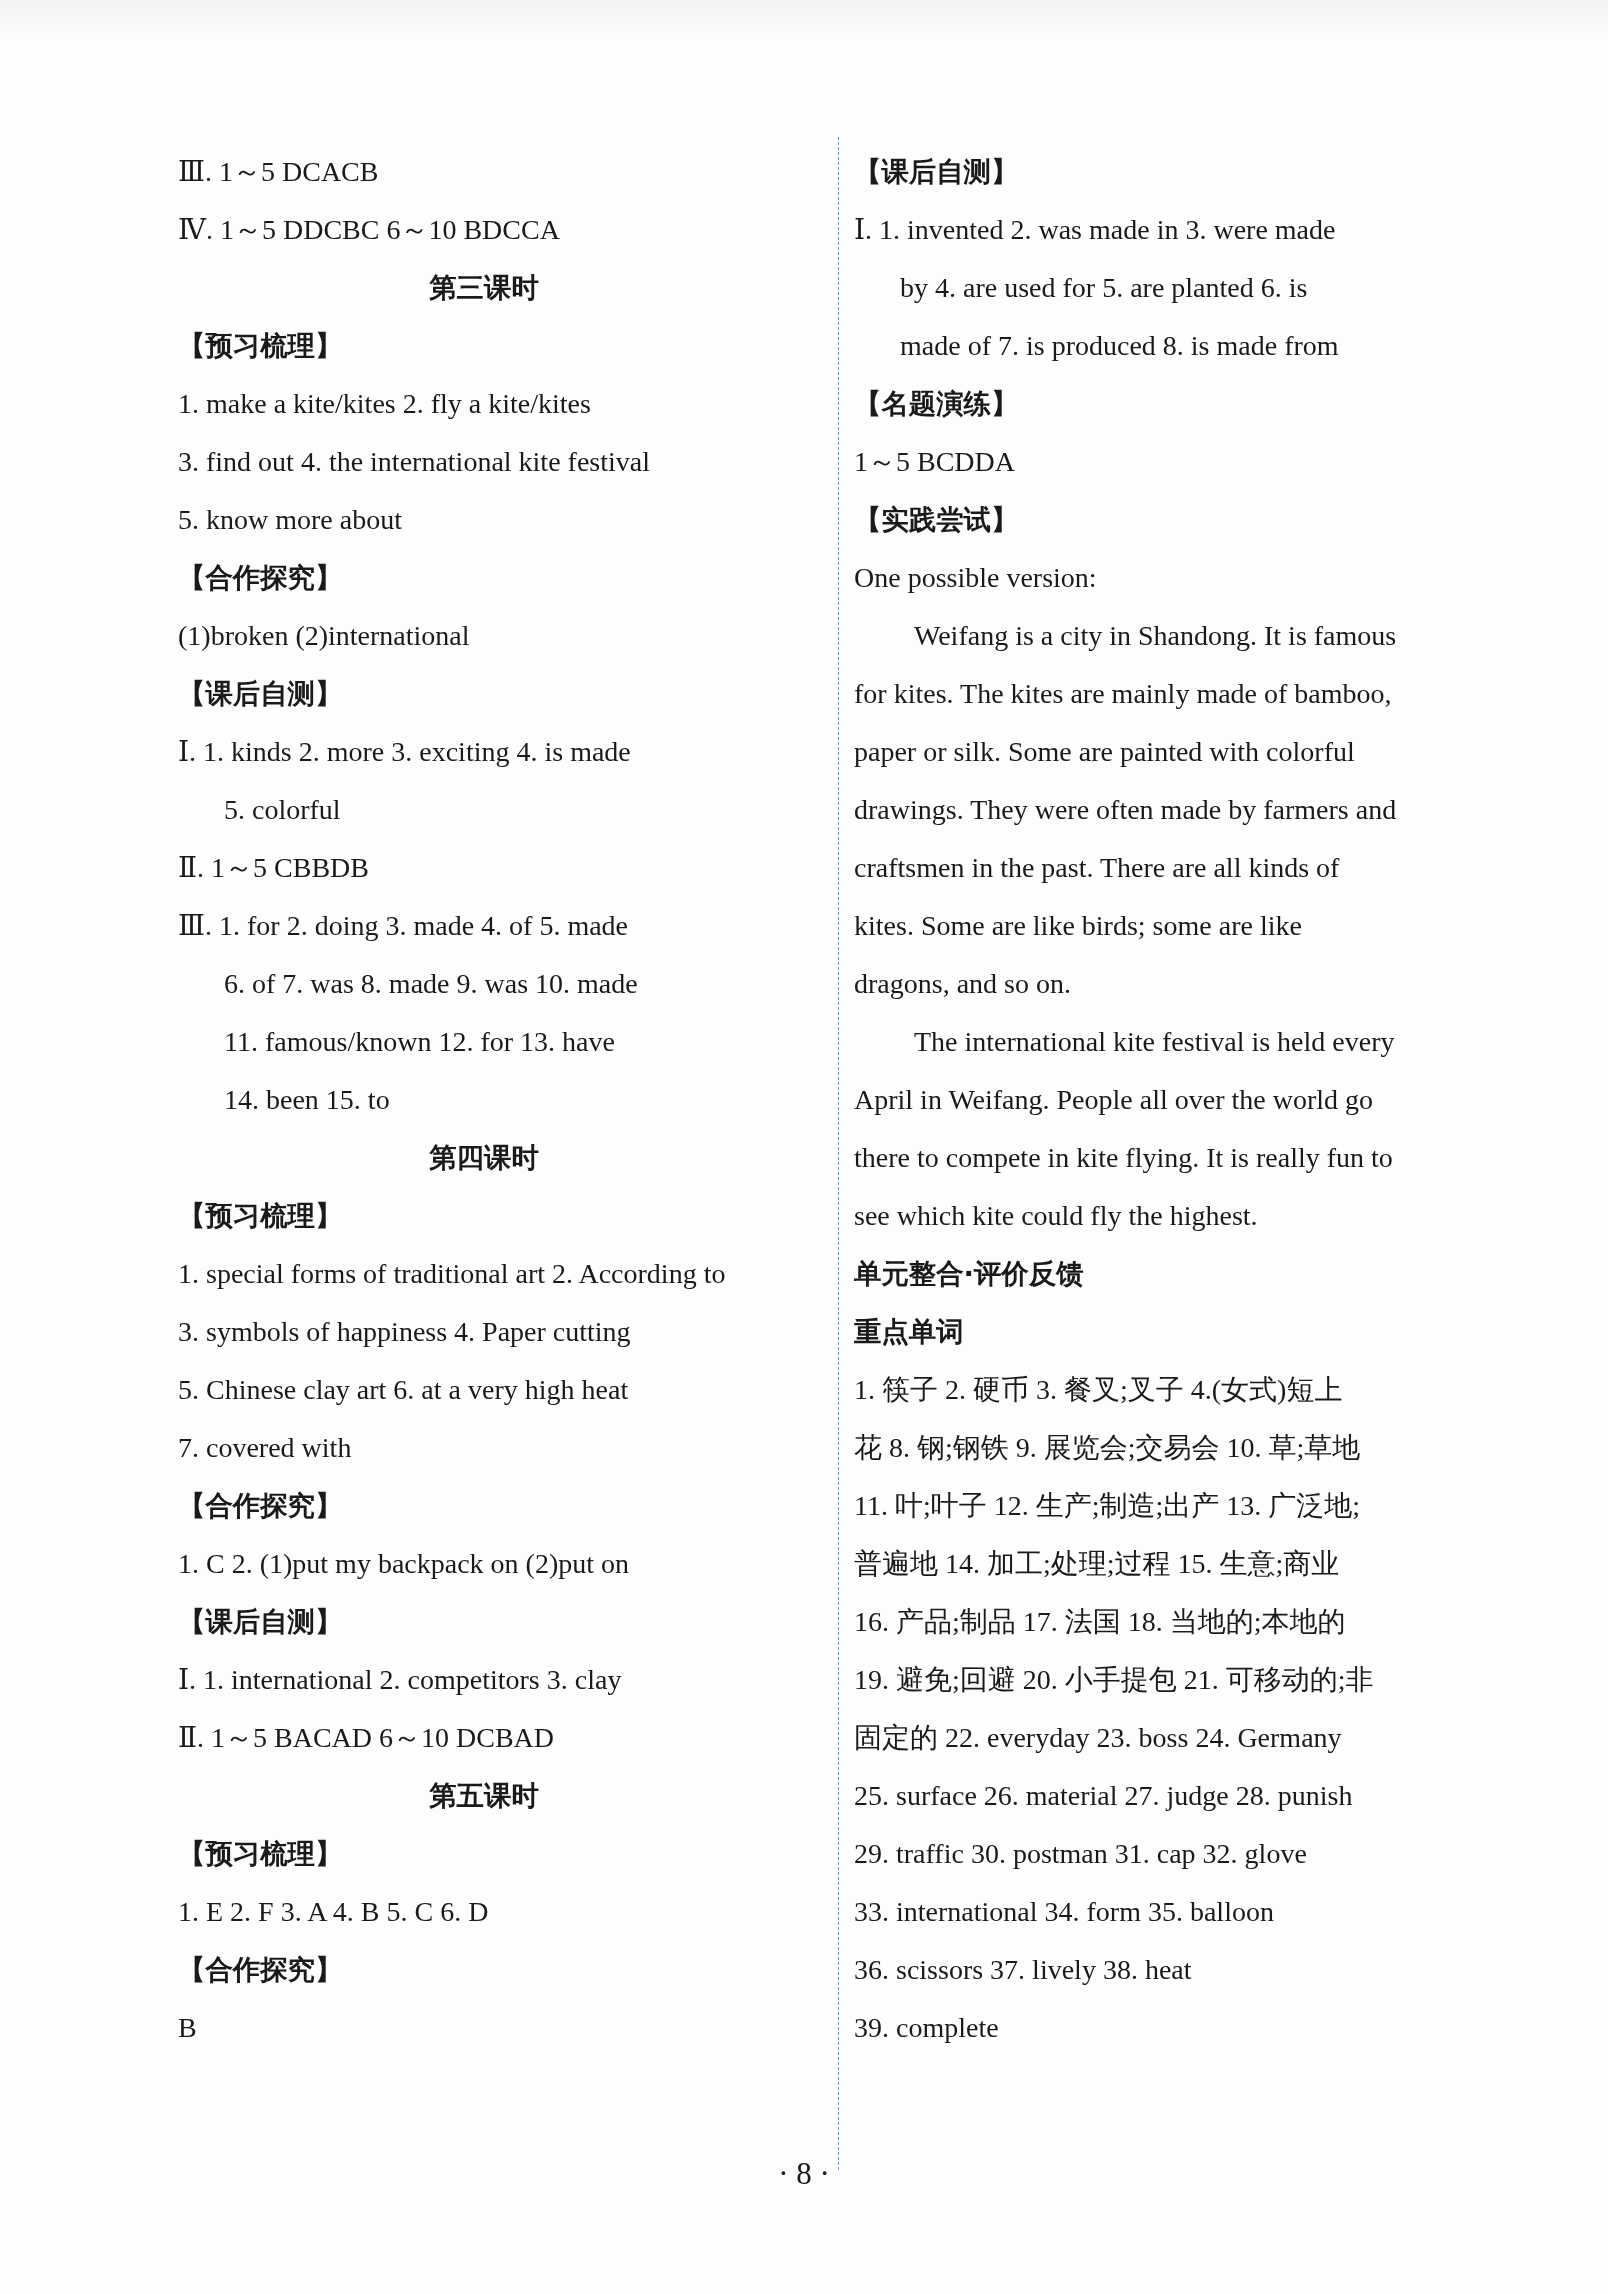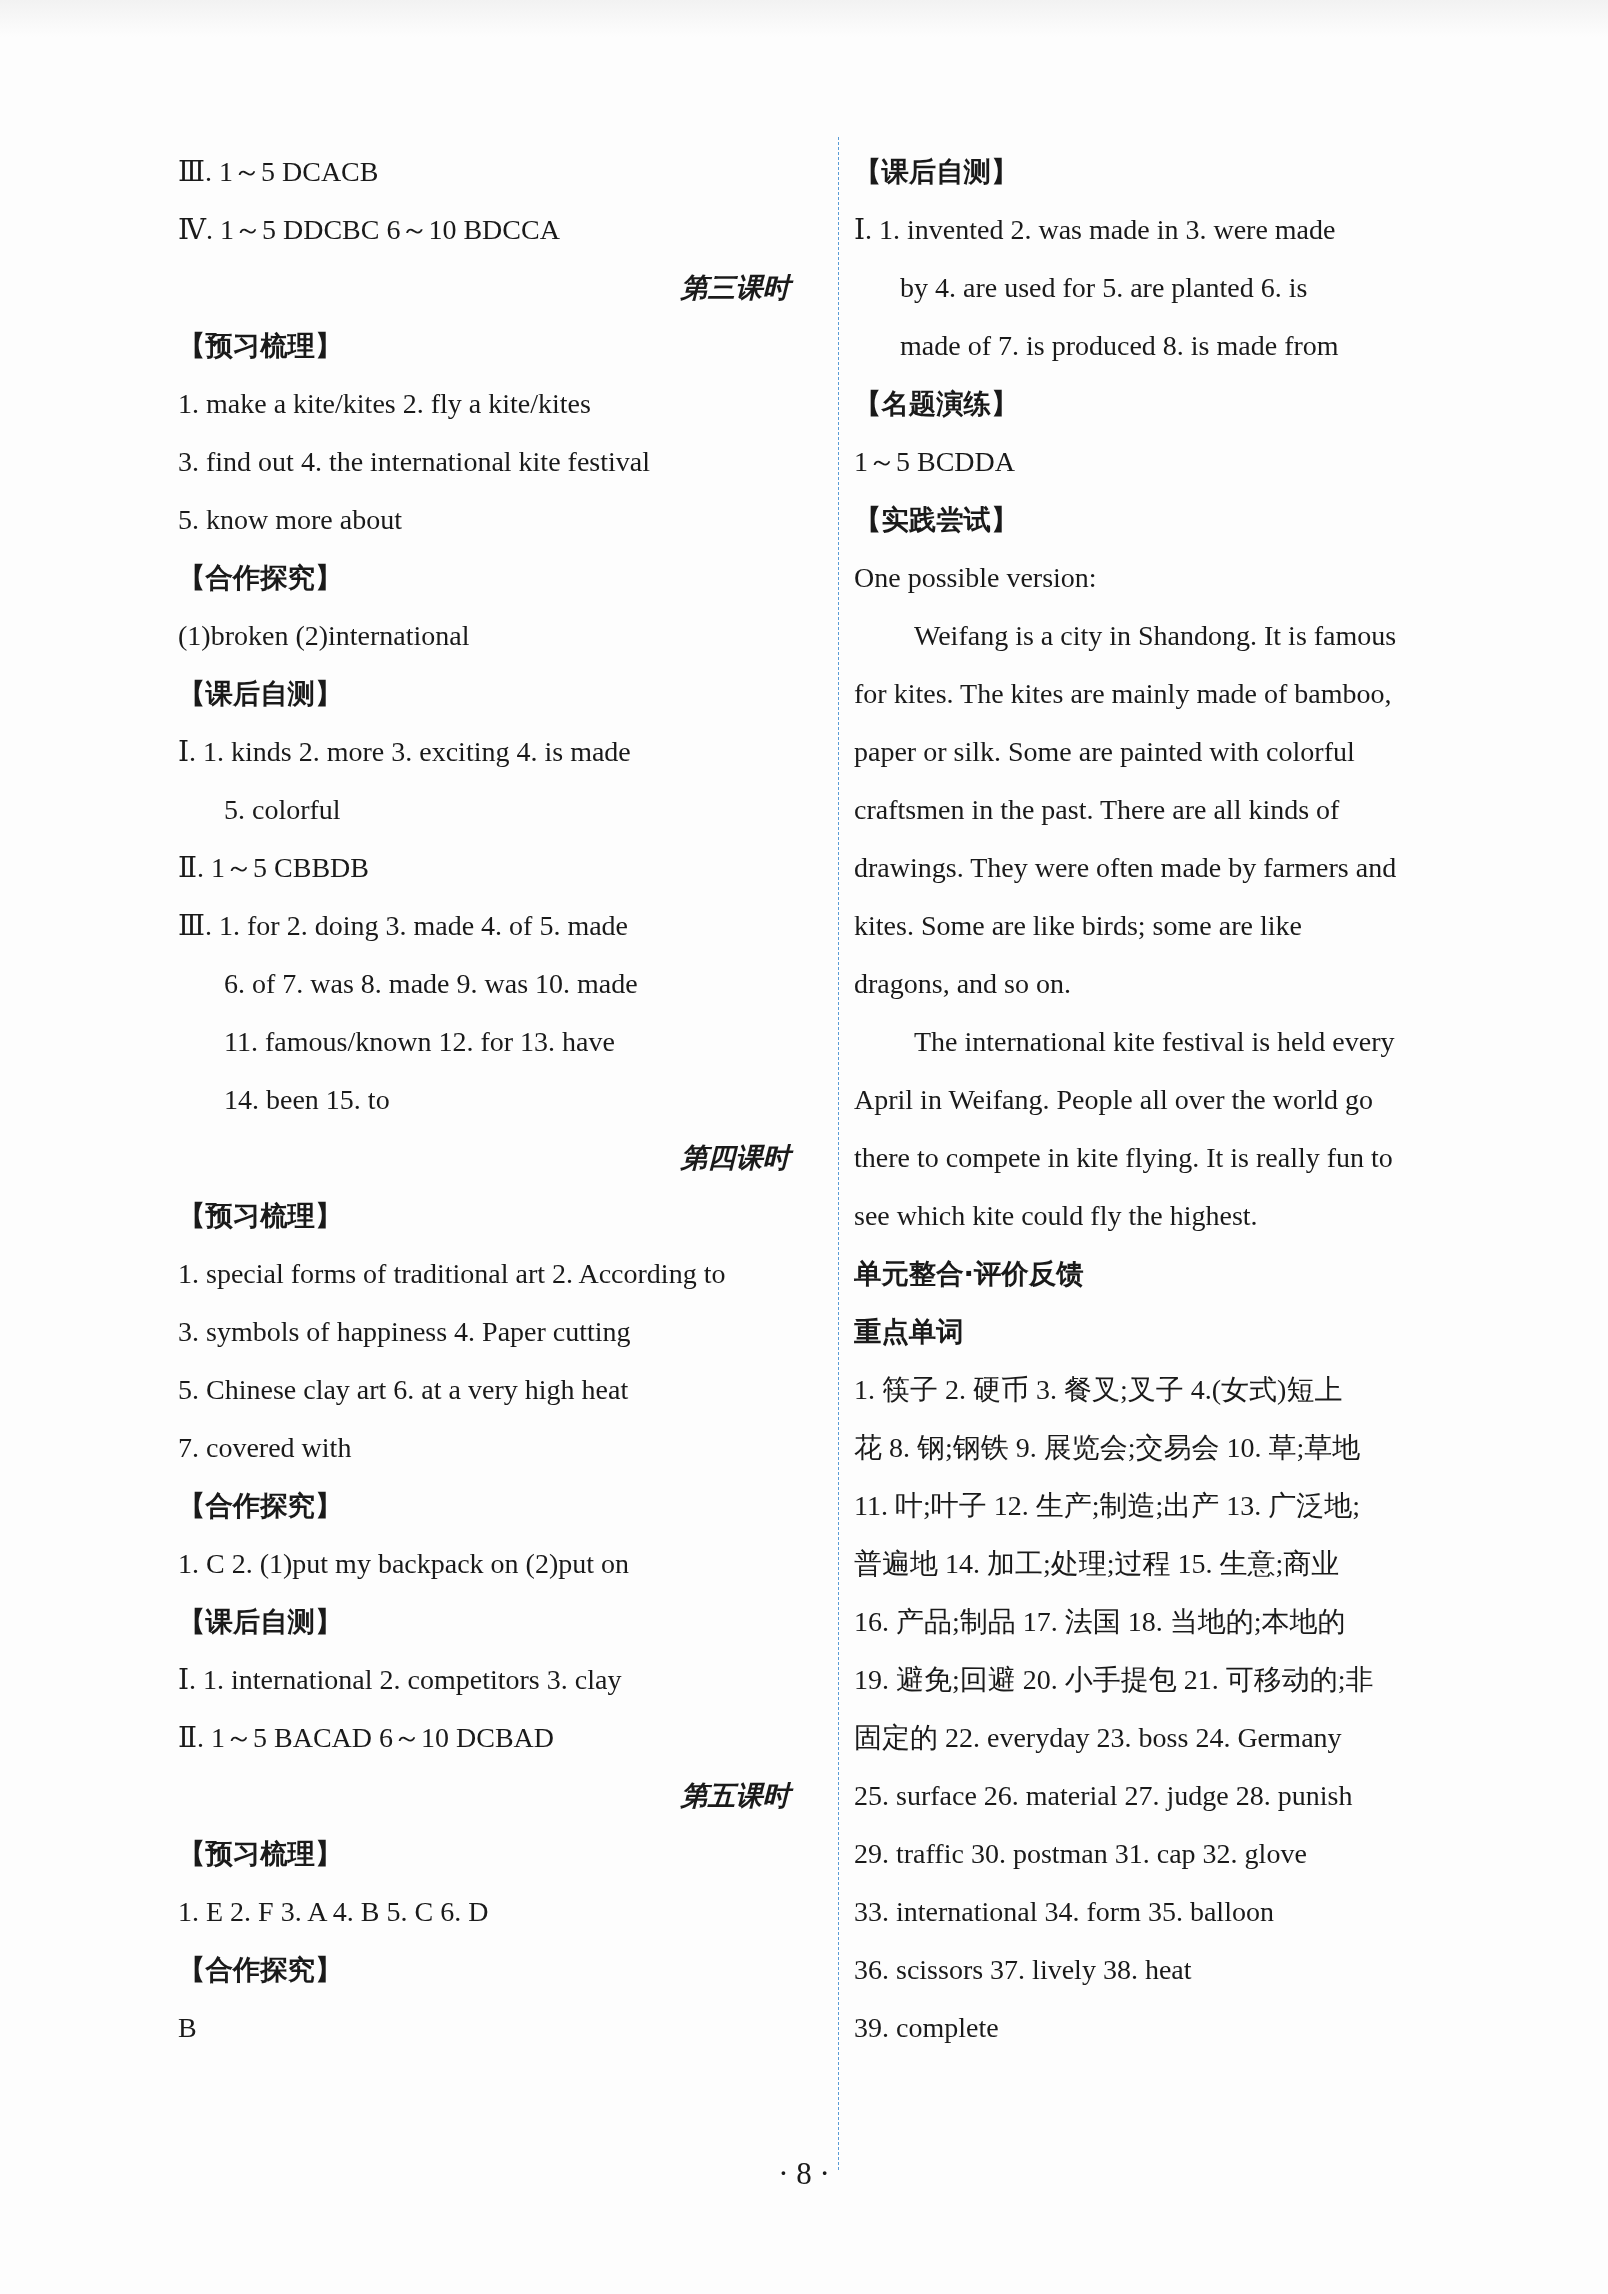--- a/index.html
+++ b/index.html
@@ -9,21 +9,21 @@
   }
   .topshade { position:absolute; left:0; top:0; width:1608px; height:37px; background:linear-gradient(#f2f2f2,#fdfdfd); }
   .col { position:absolute; top:143px; }
   .left { left:178px; width:612px; }
   .right { left:854px; width:644px; }
   .divider { position:absolute; left:838px; top:137px; height:2033px; border-left:1.8px dashed #5a9bd5; }
   .ln { height:58px; line-height:58px; font-size:28px; white-space:nowrap; }
   .ind { padding-left:46px; }
   .para { padding-left:60px; }
   .head { font-family:"DejaVu Sans","Liberation Sans",sans-serif; font-weight:bold; font-size:27.4px; }
-  .center { text-align:right;font-style:italic; }
+  .center { text-align:center; }
   .pagenum { position:absolute; left:0; width:1608px; top:2156px; text-align:center; font-size:31px; }
 </style>
 </head>
 <body>
 
 <div class="topshade"></div>
 
 <div class="col left" id="left-col">
     <div class="ln">Ⅲ. 1～5 DCACB</div>
     <div class="ln">Ⅳ. 1～5 DDCBC    6～10 BDCCA</div>
@@ -65,22 +65,22 @@
     <div class="ln">Ⅰ. 1. invented    2. was made in    3. were made</div>
     <div class="ln ind">by    4. are used for    5. are planted    6. is</div>
     <div class="ln ind">made of    7. is produced    8. is made from</div>
     <div class="ln head">【名题演练】</div>
     <div class="ln">1～5 BCDDA</div>
     <div class="ln head">【实践尝试】</div>
     <div class="ln">One possible version:</div>
     <div class="ln para">Weifang is a city in Shandong.  It is famous</div>
     <div class="ln">for kites.  The kites are mainly made of bamboo,</div>
     <div class="ln">paper or silk.  Some are painted with colorful</div>
+    <div class="ln">drawings.  They were often made by farmers and</div>
     <div class="ln">craftsmen in the past.  There are all kinds of</div>
-    <div class="ln">drawings.  They were often made by farmers and</div>
     <div class="ln">kites.  Some are like birds;  some are like</div>
     <div class="ln">dragons, and so on.</div>
     <div class="ln para">The international kite festival is held every</div>
     <div class="ln">April in Weifang.  People all over the world go</div>
     <div class="ln">there to compete in kite flying.  It is really fun to</div>
     <div class="ln">see which kite could fly the highest.</div>
     <div class="ln head">单元整合·评价反馈</div>
     <div class="ln head">重点单词</div>
     <div class="ln">1. 筷子    2. 硬币    3. 餐叉;叉子    4.(女式)短上</div>
     <div class="ln">花    8. 钢;钢铁    9. 展览会;交易会    10. 草;草地</div>

